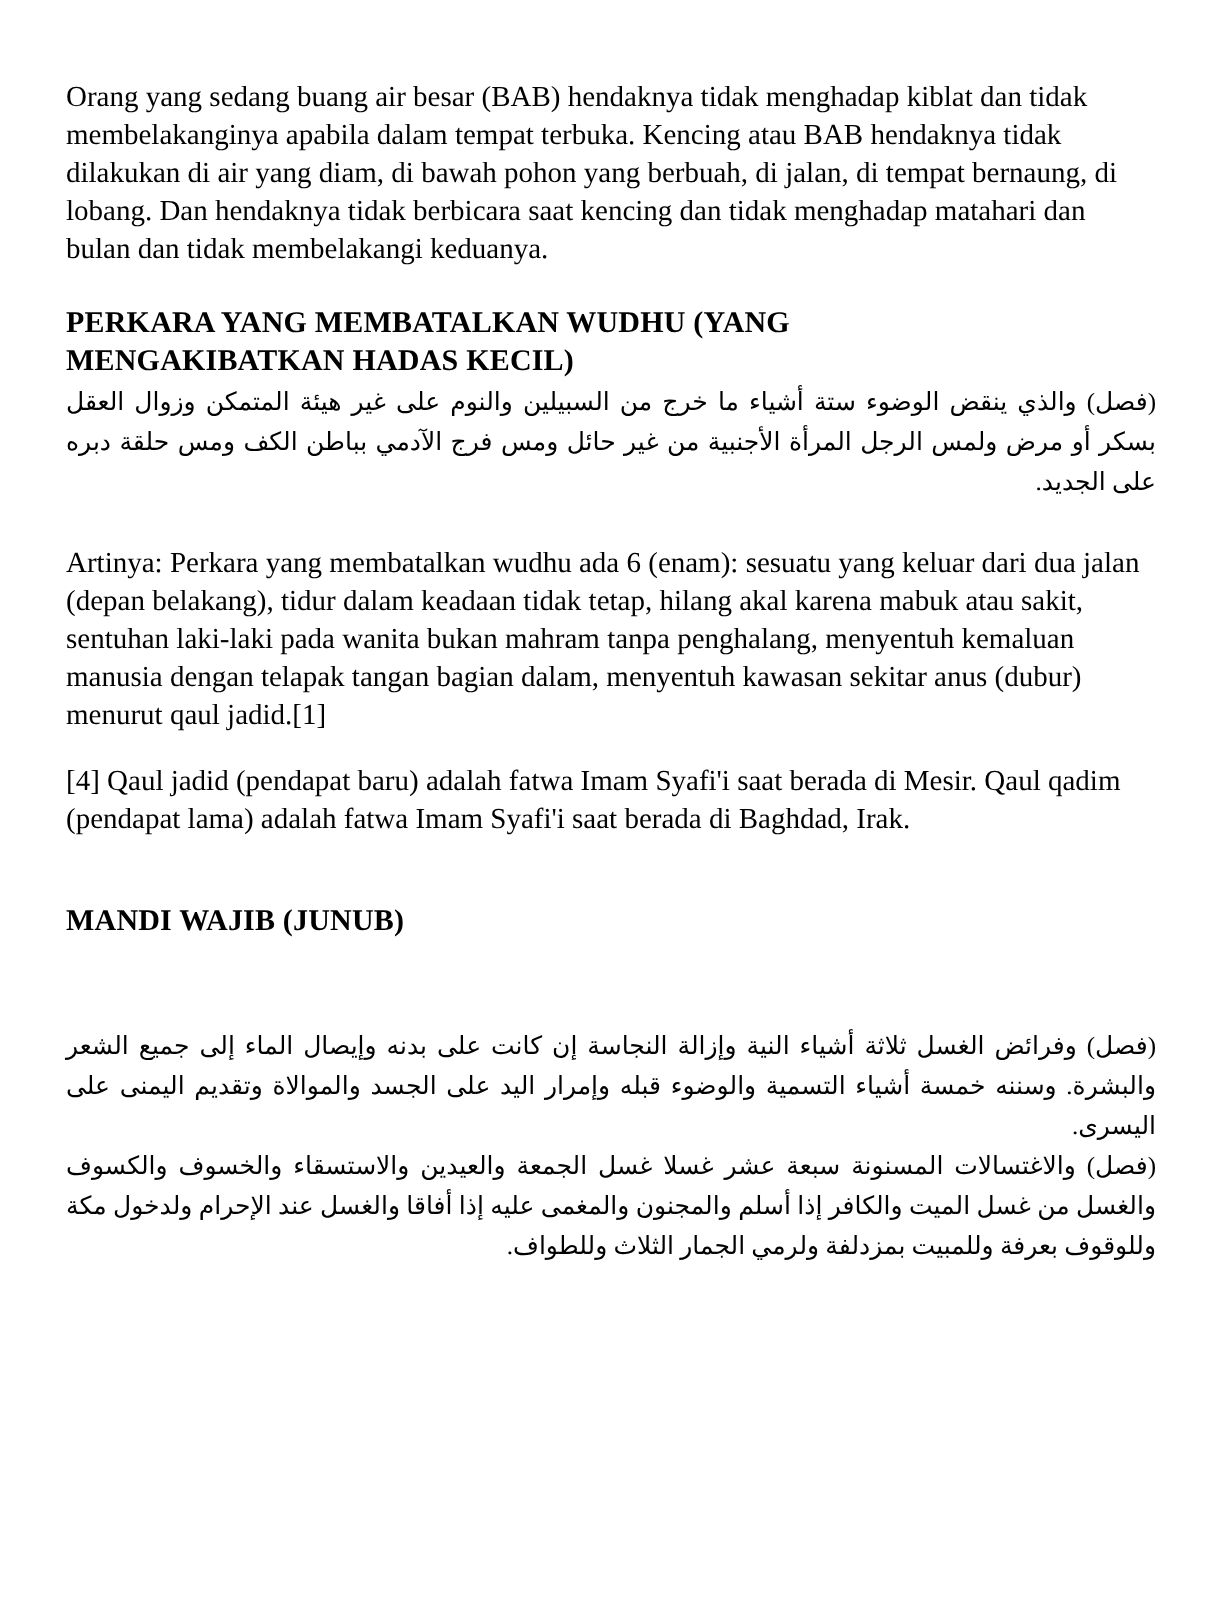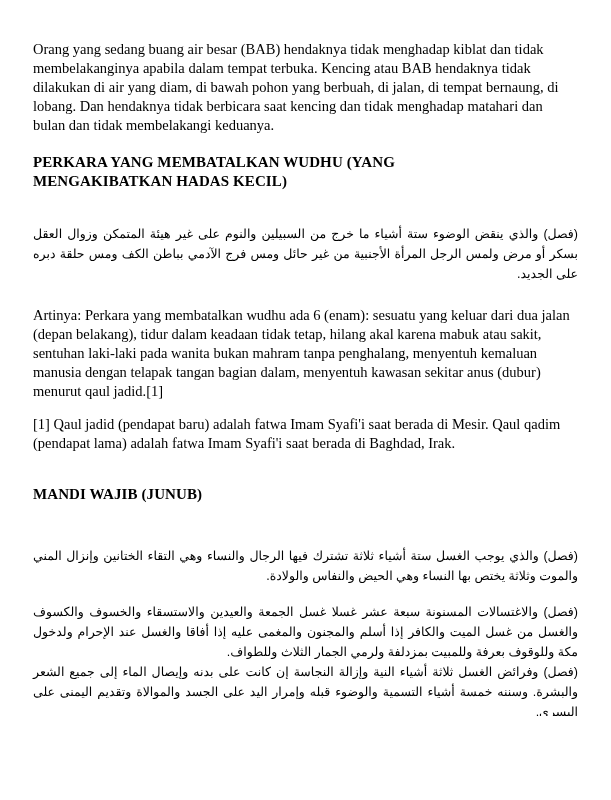--- a/index.html
+++ b/index.html
@@ -31,50 +31,49 @@
     letter-spacing: 0.1px;
   }
   .heading-wrap {
     max-width: 470px;
   }
   .arabic {
     margin: 0;
     direction: rtl;
     unicode-bidi: embed;
     text-align: justify;
-    font-family: Liberation Sans, sans-serif;
+    font-family: Liberation Serif, serif;
     font-size: 12.5px;
     line-height: 20px;
   }
   
   .mb-intro       { margin-bottom: 18px; }
-  .mb-heading1    { margin-bottom: 33px; }
+  .mb-heading1    { }
   .mb-arabic1     { margin-bottom: 22px; }
   .mb-translation { margin-bottom: 14px; margin-top: 20px; }
   .mb-footnote    { margin-bottom: 26px; }
   .mb-heading2    { margin-bottom: 42px; margin-top: 32px; }
   .mb-arabic2     { margin-bottom: 16px; }
 </style>
 </head>
 <body>
 
 <div class="page">
 
   <p class="body-text mb-intro">Orang yang sedang buang air besar (BAB) hendaknya tidak menghadap kiblat dan tidak membelakanginya apabila dalam tempat terbuka. Kencing atau BAB hendaknya tidak dilakukan di air yang diam, di bawah pohon yang berbuah, di jalan, di tempat bernaung, di lobang. Dan hendaknya tidak berbicara saat kencing dan tidak menghadap matahari dan bulan dan tidak membelakangi keduanya.</p>
 
   <h2 class="heading heading-wrap mb-heading1">PERKARA YANG MEMBATALKAN WUDHU (YANG MENGAKIBATKAN HADAS KECIL)</h2>
 
   <p class="arabic mb-arabic1" dir="rtl" lang="ar">(فصل) والذي ينقض الوضوء ستة أشياء ما خرج من السبيلين والنوم على غير هيئة المتمكن وزوال العقل بسكر أو مرض ولمس الرجل المرأة الأجنبية من غير حائل ومس فرج الآدمي بباطن الكف ومس حلقة دبره على الجديد.</p>
 
   <p class="body-text mb-translation">Artinya: Perkara yang membatalkan wudhu ada 6 (enam): sesuatu yang keluar dari dua jalan (depan belakang), tidur dalam keadaan tidak tetap, hilang akal karena mabuk atau sakit, sentuhan laki-laki pada wanita bukan mahram tanpa penghalang, menyentuh kemaluan manusia dengan telapak tangan bagian dalam, menyentuh kawasan sekitar anus (dubur) menurut qaul jadid.[1]</p>
 
-  <p class="body-text mb-footnote">[1] Qaul jadid (pendapat baru) adalah fatwa Imam Syafi'i saat berada di Mesir. Qaul qadim (pendapat lama) adalah fatwa Imam Syafi'i saat berada di Baghdad, Irak.</p>
+  <p class="body-text mb-footnote">[4] Qaul jadid (pendapat baru) adalah fatwa Imam Syafi'i saat berada di Mesir. Qaul qadim (pendapat lama) adalah fatwa Imam Syafi'i saat berada di Baghdad, Irak.</p>
 
   <h2 class="heading mb-heading2">MANDI WAJIB (JUNUB)</h2>
 
-  <p class="arabic mb-arabic2" dir="rtl" lang="ar">(فصل) والذي يوجب الغسل ستة أشياء ثلاثة تشترك فيها الرجال والنساء وهي التقاء الختانين وإنزال المني والموت وثلاثة يختص بها النساء وهي الحيض والنفاس والولادة.</p>
 
   <div>
+    <p class="arabic" dir="rtl" lang="ar">(فصل) وفرائض الغسل ثلاثة أشياء النية وإزالة النجاسة إن كانت على بدنه وإيصال الماء إلى جميع الشعر والبشرة. وسننه خمسة أشياء التسمية والوضوء قبله وإمرار اليد على الجسد والموالاة وتقديم اليمنى على اليسرى.</p>
     <p class="arabic" dir="rtl" lang="ar">(فصل) والاغتسالات المسنونة سبعة عشر غسلا غسل الجمعة والعيدين والاستسقاء والخسوف والكسوف والغسل من غسل الميت والكافر إذا أسلم والمجنون والمغمى عليه إذا أفاقا والغسل عند الإحرام ولدخول مكة وللوقوف بعرفة وللمبيت بمزدلفة ولرمي الجمار الثلاث وللطواف.</p>
-    <p class="arabic" dir="rtl" lang="ar">(فصل) وفرائض الغسل ثلاثة أشياء النية وإزالة النجاسة إن كانت على بدنه وإيصال الماء إلى جميع الشعر والبشرة. وسننه خمسة أشياء التسمية والوضوء قبله وإمرار اليد على الجسد والموالاة وتقديم اليمنى على اليسرى.</p>
   </div>
 
 </div>
 
 </body></html>

